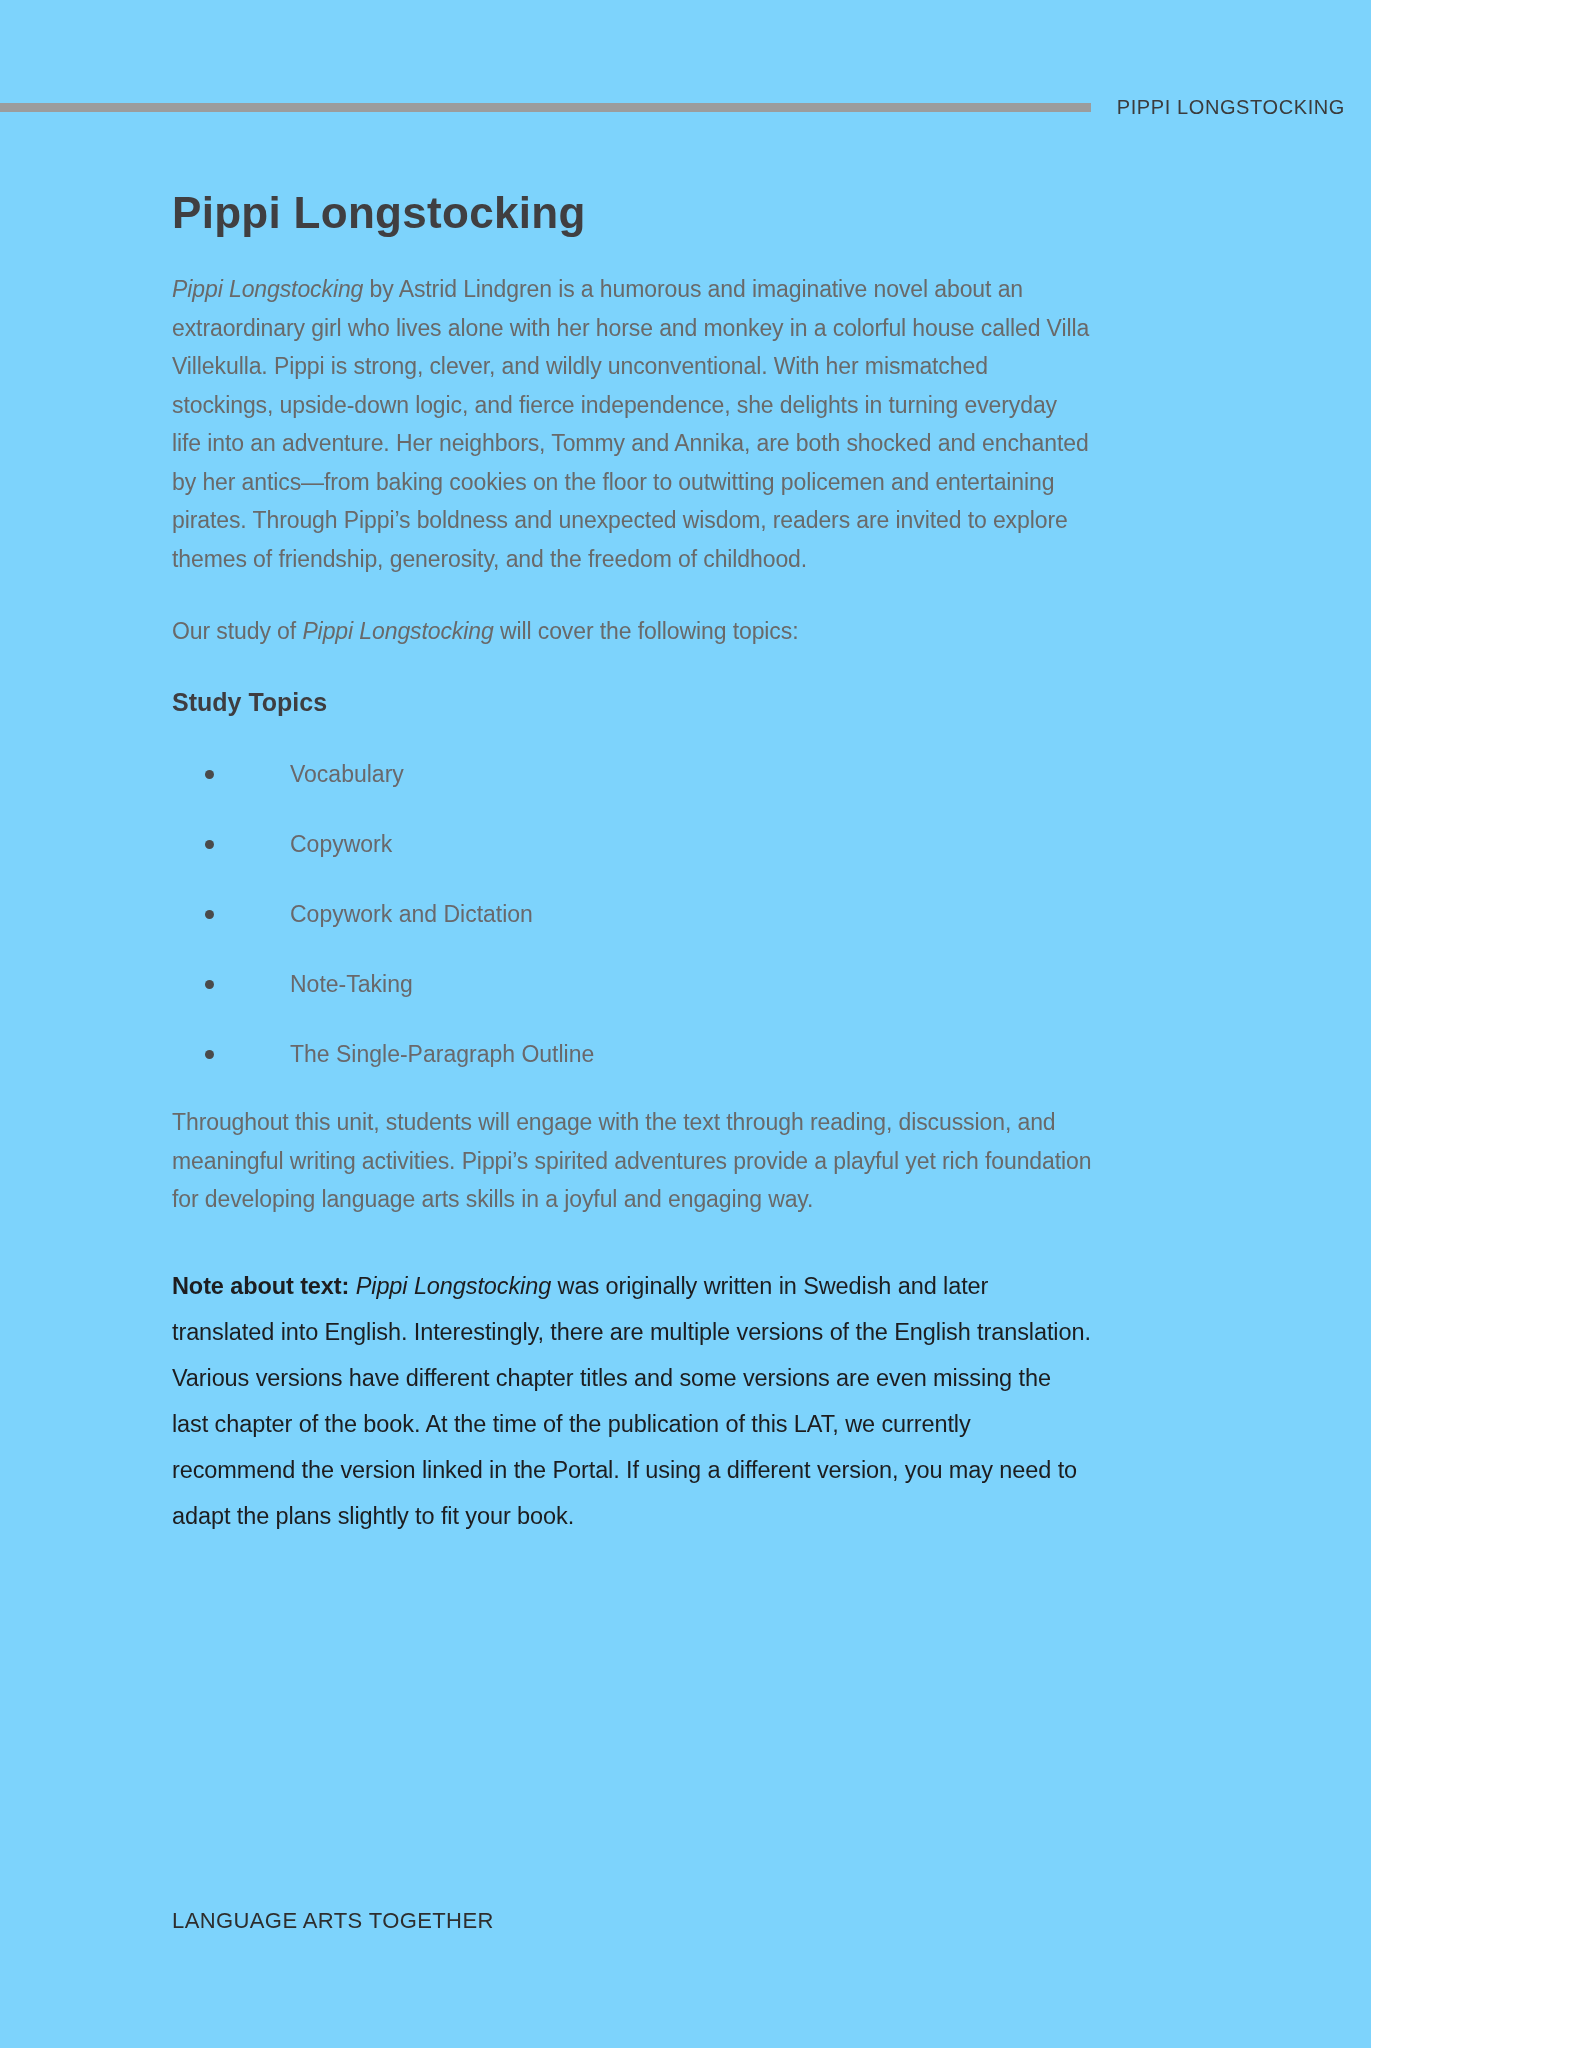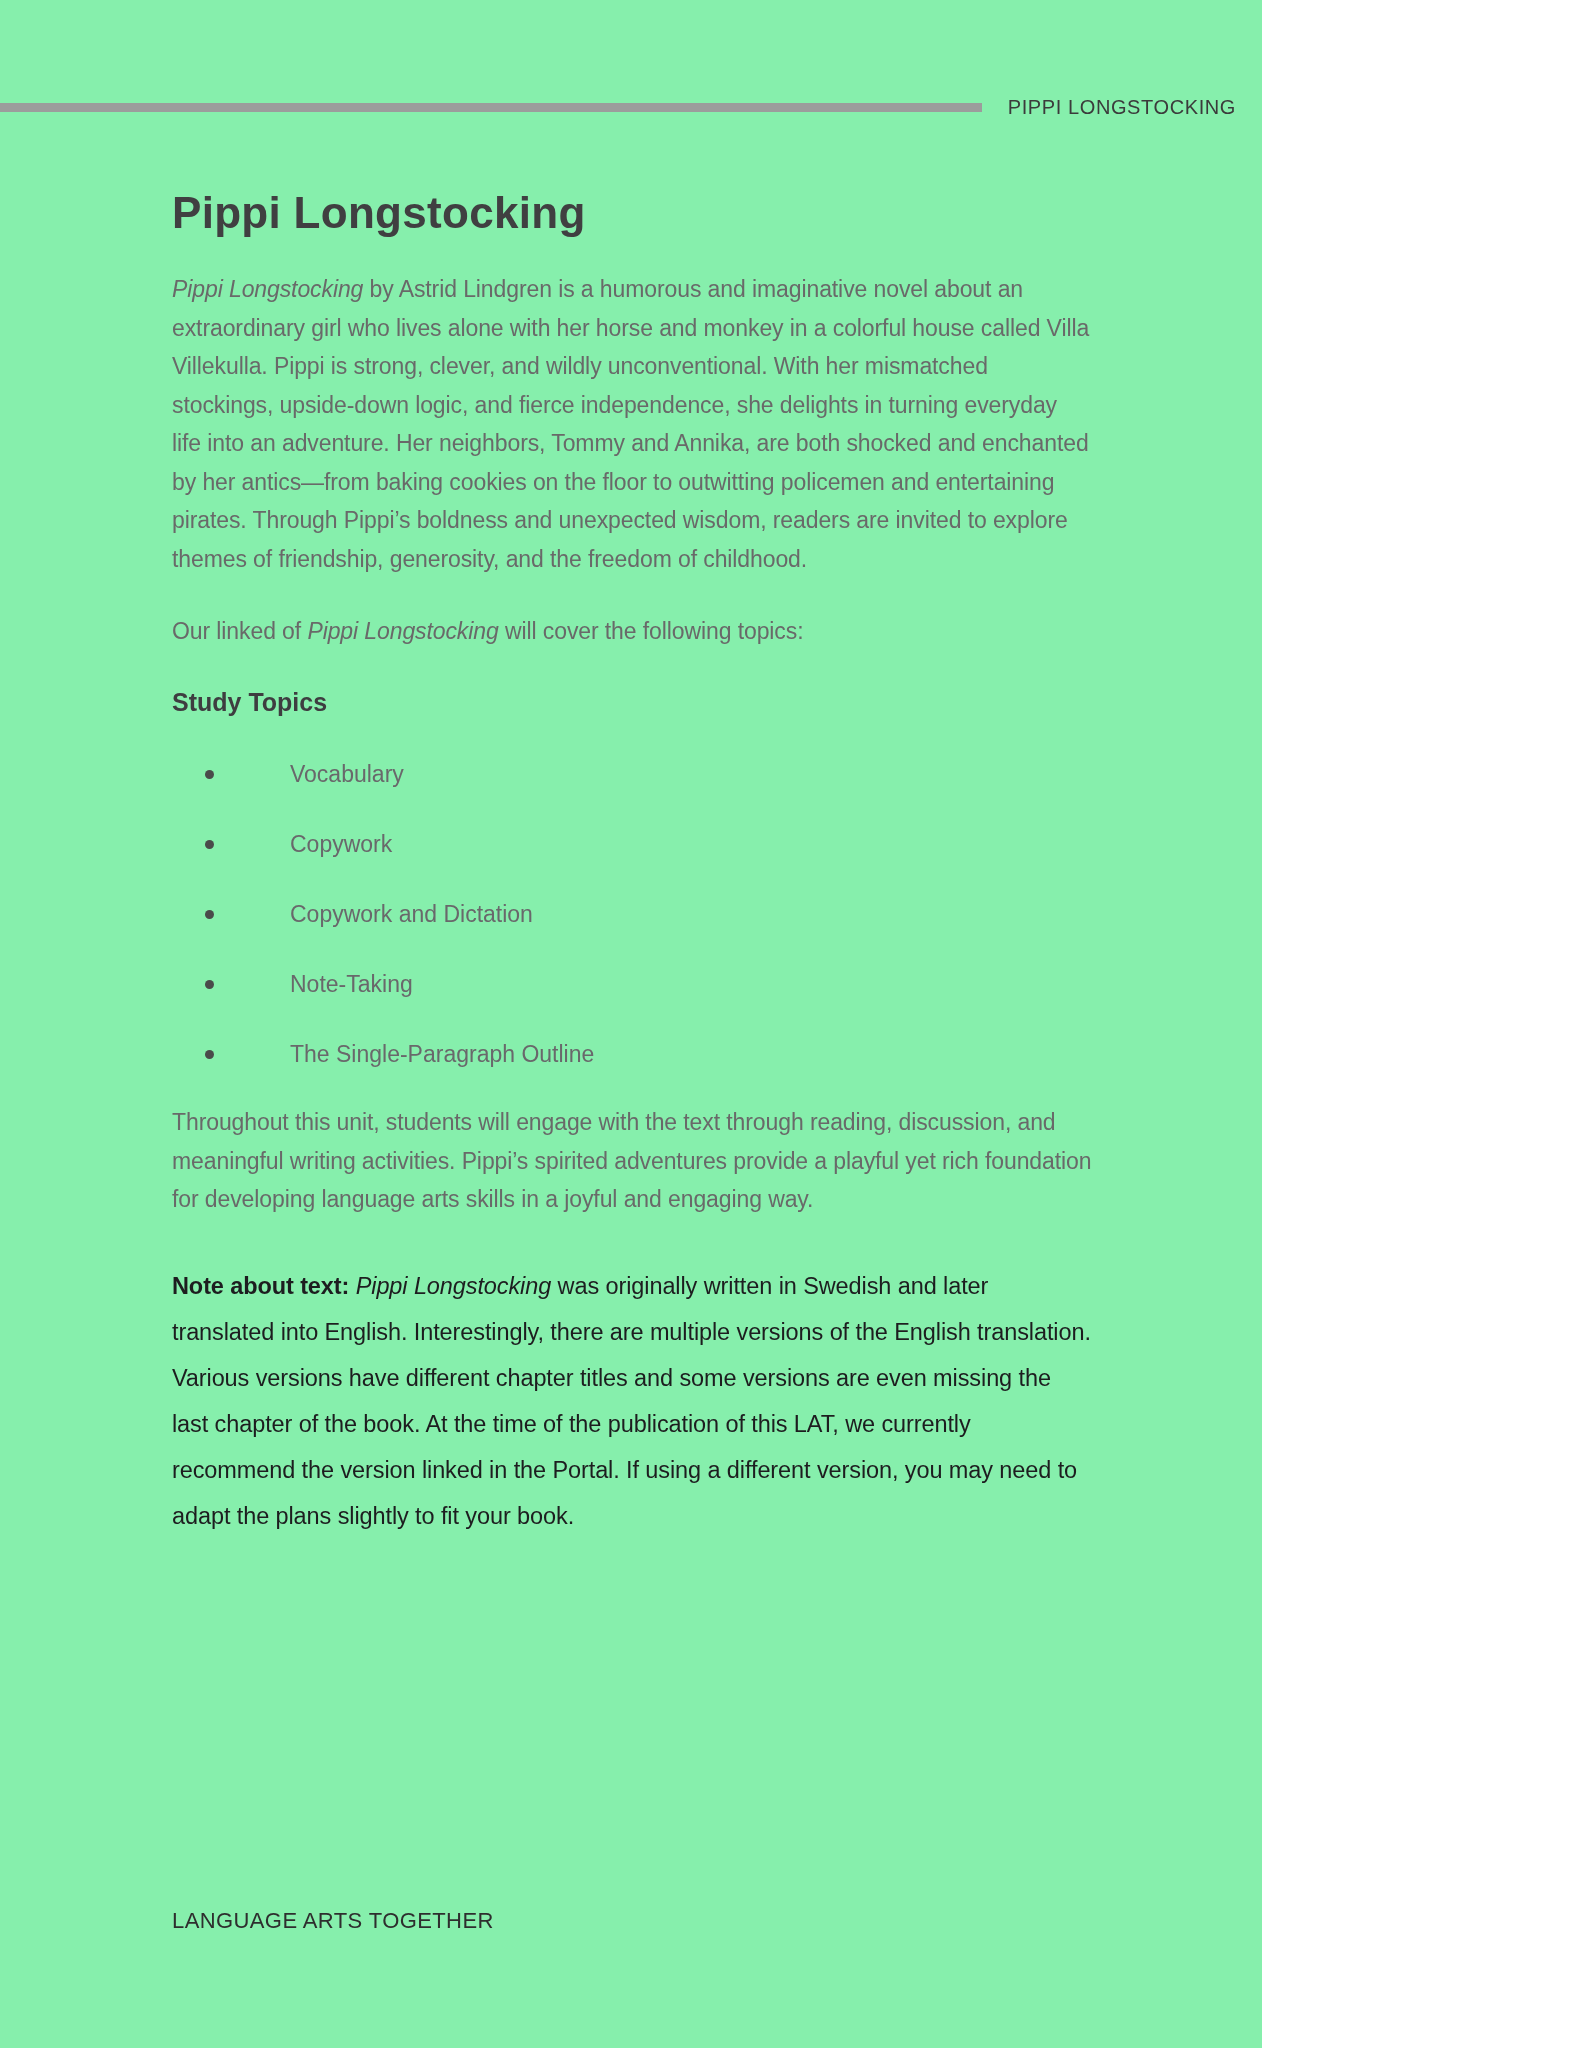--- a/index.html
+++ b/index.html
@@ -2,23 +2,23 @@
 <html><head>
 <meta charset="utf-8">
 <style>
   html, body {
     margin: 0;
     padding: 0;
     background: #ffffff;
   }
   .page {
     position: relative;
-    width: 1262px;
+    width: 1371px;
     height: 2048px;
-    background: #86efac;
+    background: #7dd3fc;
     font-family: "Liberation Sans", sans-serif;
     overflow: hidden;
   }
 
   
   .running-header {
     position: absolute;
     top: 96px;
     left: 0;
     right: 0;
@@ -131,21 +131,21 @@
     <div class="header-label">PIPPI LONGSTOCKING</div>
     <div class="rule rule-right"></div>
   </div>
 
   <div class="content">
 
     <h1 class="doc-title">Pippi Longstocking</h1>
 
     <p class="body-text"><em>Pippi Longstocking</em><span> by Astrid Lindgren is a humorous and imaginative novel about an extraordinary girl who lives alone with her horse and monkey in a colorful house called Villa Villekulla. Pippi is strong, clever, and wildly unconventional. With her mismatched stockings, upside-down logic, and fierce independence, she delights in turning everyday life into an adventure. Her neighbors, Tommy and Annika, are both shocked and enchanted by her antics—from baking cookies on the floor to outwitting policemen and entertaining pirates. Through Pippi’s boldness and unexpected wisdom, readers are invited to explore themes of friendship, generosity, and the freedom of childhood.</span></p>
 
-    <p class="body-text"><span>Our linked of </span><em>Pippi Longstocking</em><span> will cover the following topics:</span></p>
+    <p class="body-text"><span>Our study of </span><em>Pippi Longstocking</em><span> will cover the following topics:</span></p>
 
     <h2 class="section-heading">Study Topics</h2>
 
     <ul class="topic-list">
       <li><span class="bullet-dot"></span><span>Vocabulary</span></li>
       <li><span class="bullet-dot"></span><span>Copywork</span></li>
       <li><span class="bullet-dot"></span><span>Copywork and Dictation</span></li>
       <li><span class="bullet-dot"></span><span>Note-Taking</span></li>
       <li><span class="bullet-dot"></span><span>The Single-Paragraph Outline</span></li>
     </ul>

